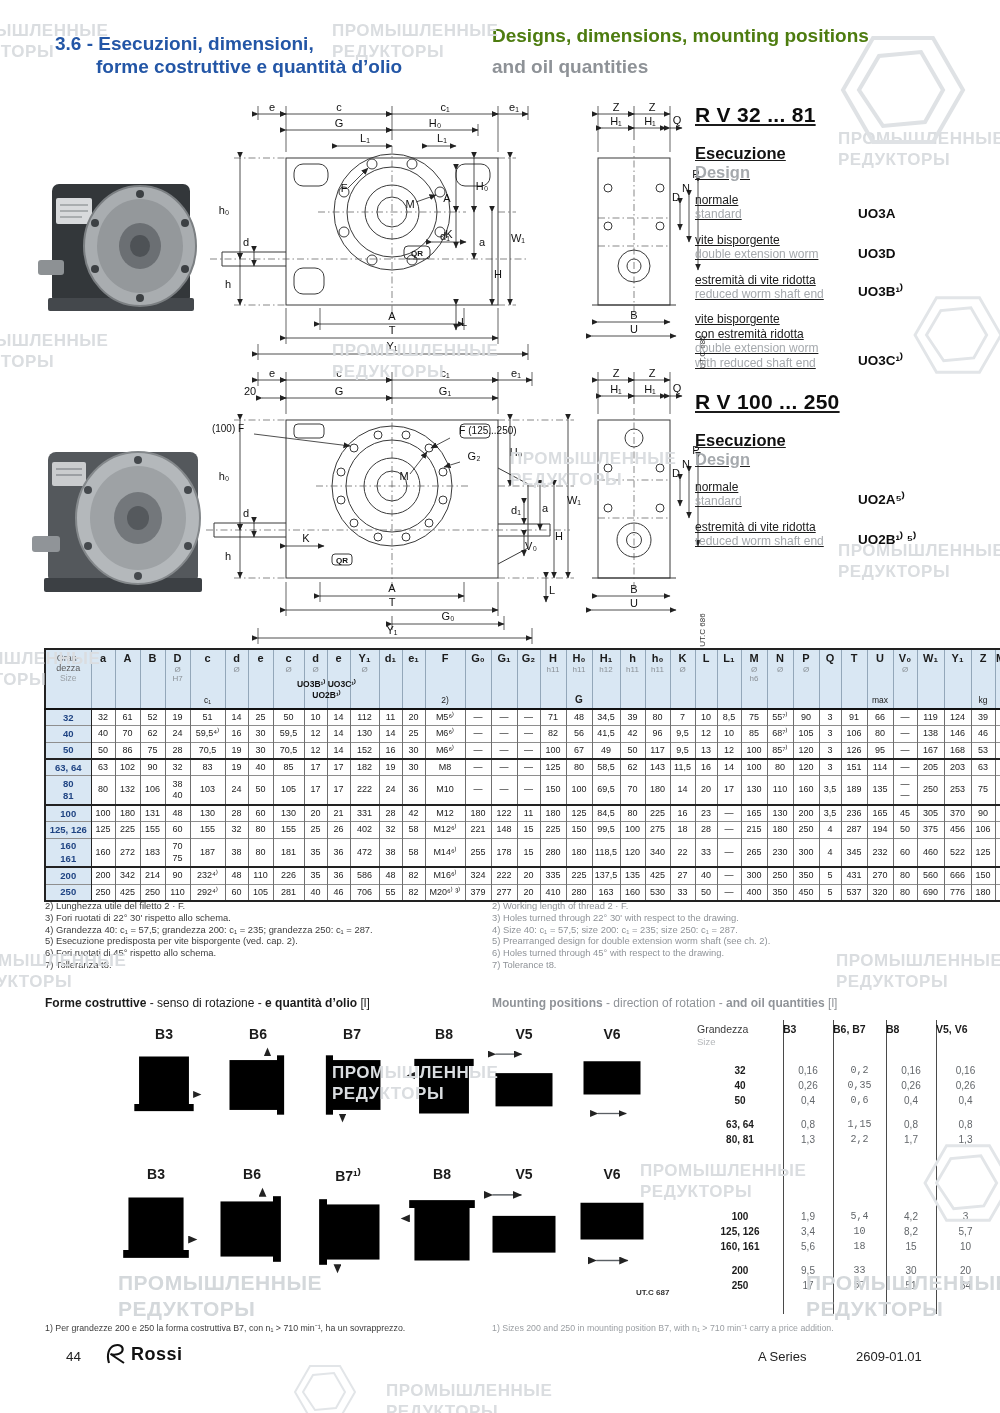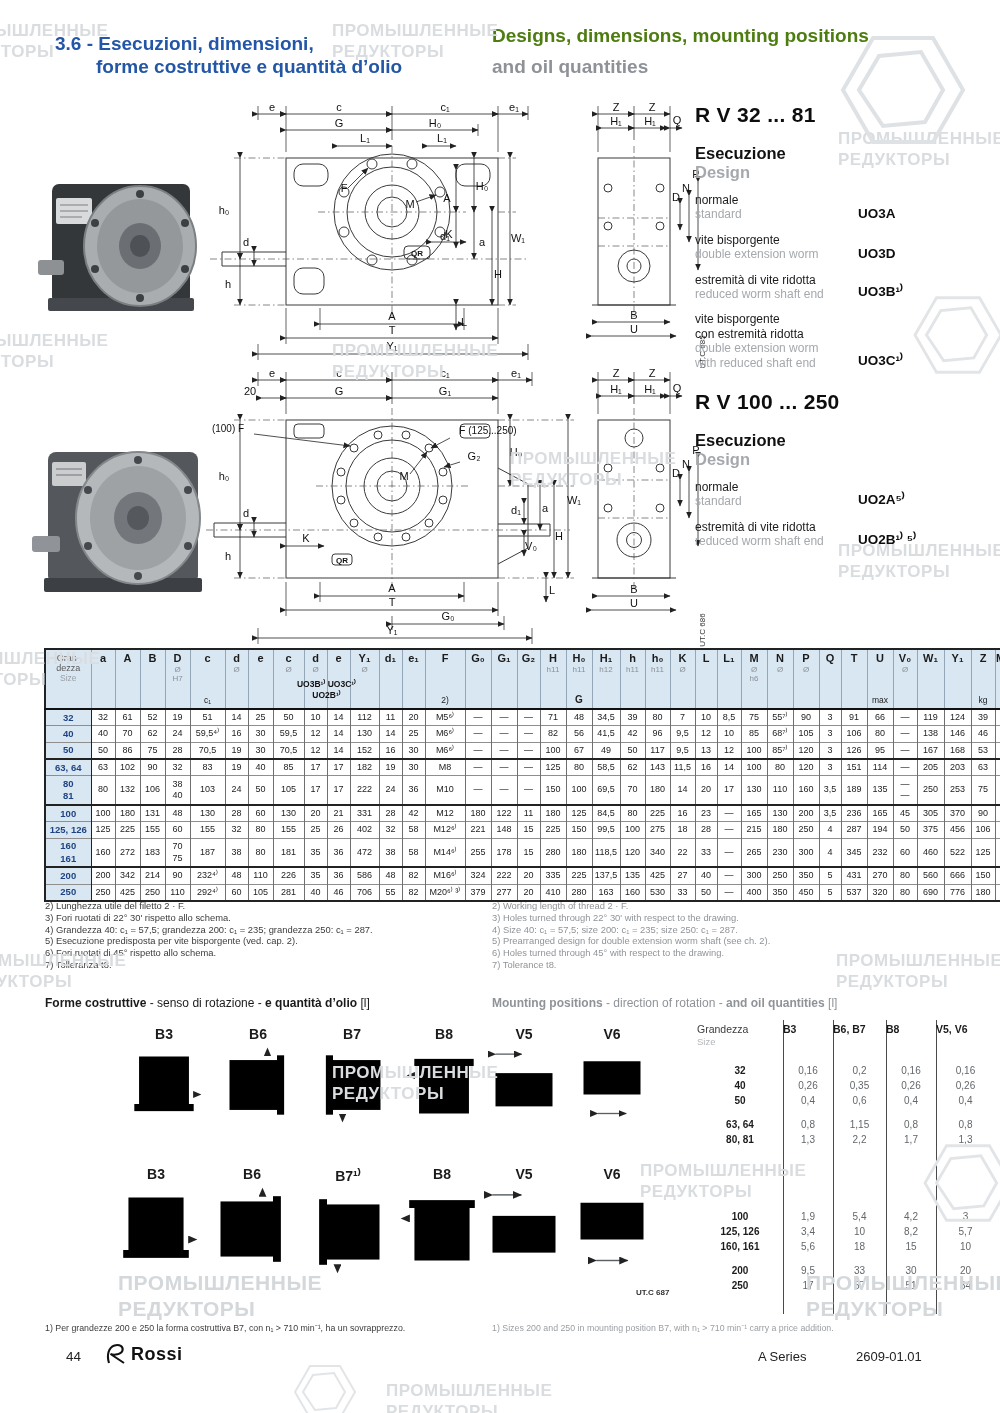--- a/index.html
+++ b/index.html
@@ -13,21 +13,21 @@
   .hexwm{position:absolute;z-index:30;pointer-events:none;}
 
   
   .tit{position:absolute;font-size:19px;font-weight:bold;line-height:1.2;}
   .tit.it1{left:55px;top:33px;color:#2356a6;}
   .tit.it2{left:96px;top:56px;color:#2356a6;}
   .tit.en1{left:492px;top:25px;color:#4d7c0f;}
   .tit.en2{left:492px;top:56px;color:#8e9297;}
 
   
-  .panel{position:absolute;width:292px;}
+  .panel{position:absolute;width:292px;text-decoration:underline;}
   .model{font-size:21px;font-weight:bold;color:#0d0d0d;letter-spacing:.3px;}
   .esec{font-size:16.5px;font-weight:bold;margin-top:17px;color:#111;}
   .design{font-size:16.5px;font-weight:bold;color:#a5a9ad;margin-top:0px;}
   .ditem{position:relative;margin-top:11px;min-height:28px;}
   .dit{font-size:12px;color:#1b1b1b;line-height:1.2;white-space:pre-line;}
   .den{font-size:12px;color:#a5a9ad;line-height:1.2;white-space:pre-line;}
   .dcode{position:absolute;left:163px;bottom:1px;font-size:13.5px;font-weight:bold;white-space:nowrap;color:#0d0d0d;}
 
   
   .tech{position:absolute;}
@@ -79,21 +79,21 @@
   #oil{position:absolute;left:697px;top:1016px;width:298px;height:302px;z-index:2;}
   .orule{position:absolute;top:4px;bottom:4px;width:1px;background:#4a4a4a;}
   .oh{position:absolute;top:7px;text-align:left;font-weight:bold;font-size:10.5px;color:#1b1b1b;}
   .oh.szh{font-weight:normal;color:#3c3c3c;}
   .oh.szh2{font-weight:normal;color:#b3b6b9;font-size:9.5px;top:20px;}
   #oil-rows{position:absolute;left:0;top:47px;right:0;}
   .oil-row{display:flex;height:15px;line-height:15px;}
   .oc{display:block;text-align:center;font-size:10px;color:#63676b;}
   .oc:nth-child(1){width:86px;font-weight:bold;color:#1b1b1b;}
   .oc:nth-child(2){width:50px;}
-  .oc:nth-child(3){width:53px;}
+  .oc:nth-child(3){width:53px;font-family:Liberation Mono, monospace;}
   .oc:nth-child(4){width:50px;}
   .oc:nth-child(5){width:59px;}
 
   .bnote{position:absolute;top:1322px;font-size:8.8px;color:#3c3c3c;white-space:nowrap;}
   .bnote.en{color:#9a9ea2;}
 
   
   .pgnum{position:absolute;left:66px;top:1349px;font-size:13.5px;color:#222;}
   .brand{position:absolute;left:104px;top:1342px;display:flex;align-items:center;}
   .brand .nm{font-size:18px;font-weight:bold;color:#111;letter-spacing:.5px;margin-left:3px;}

